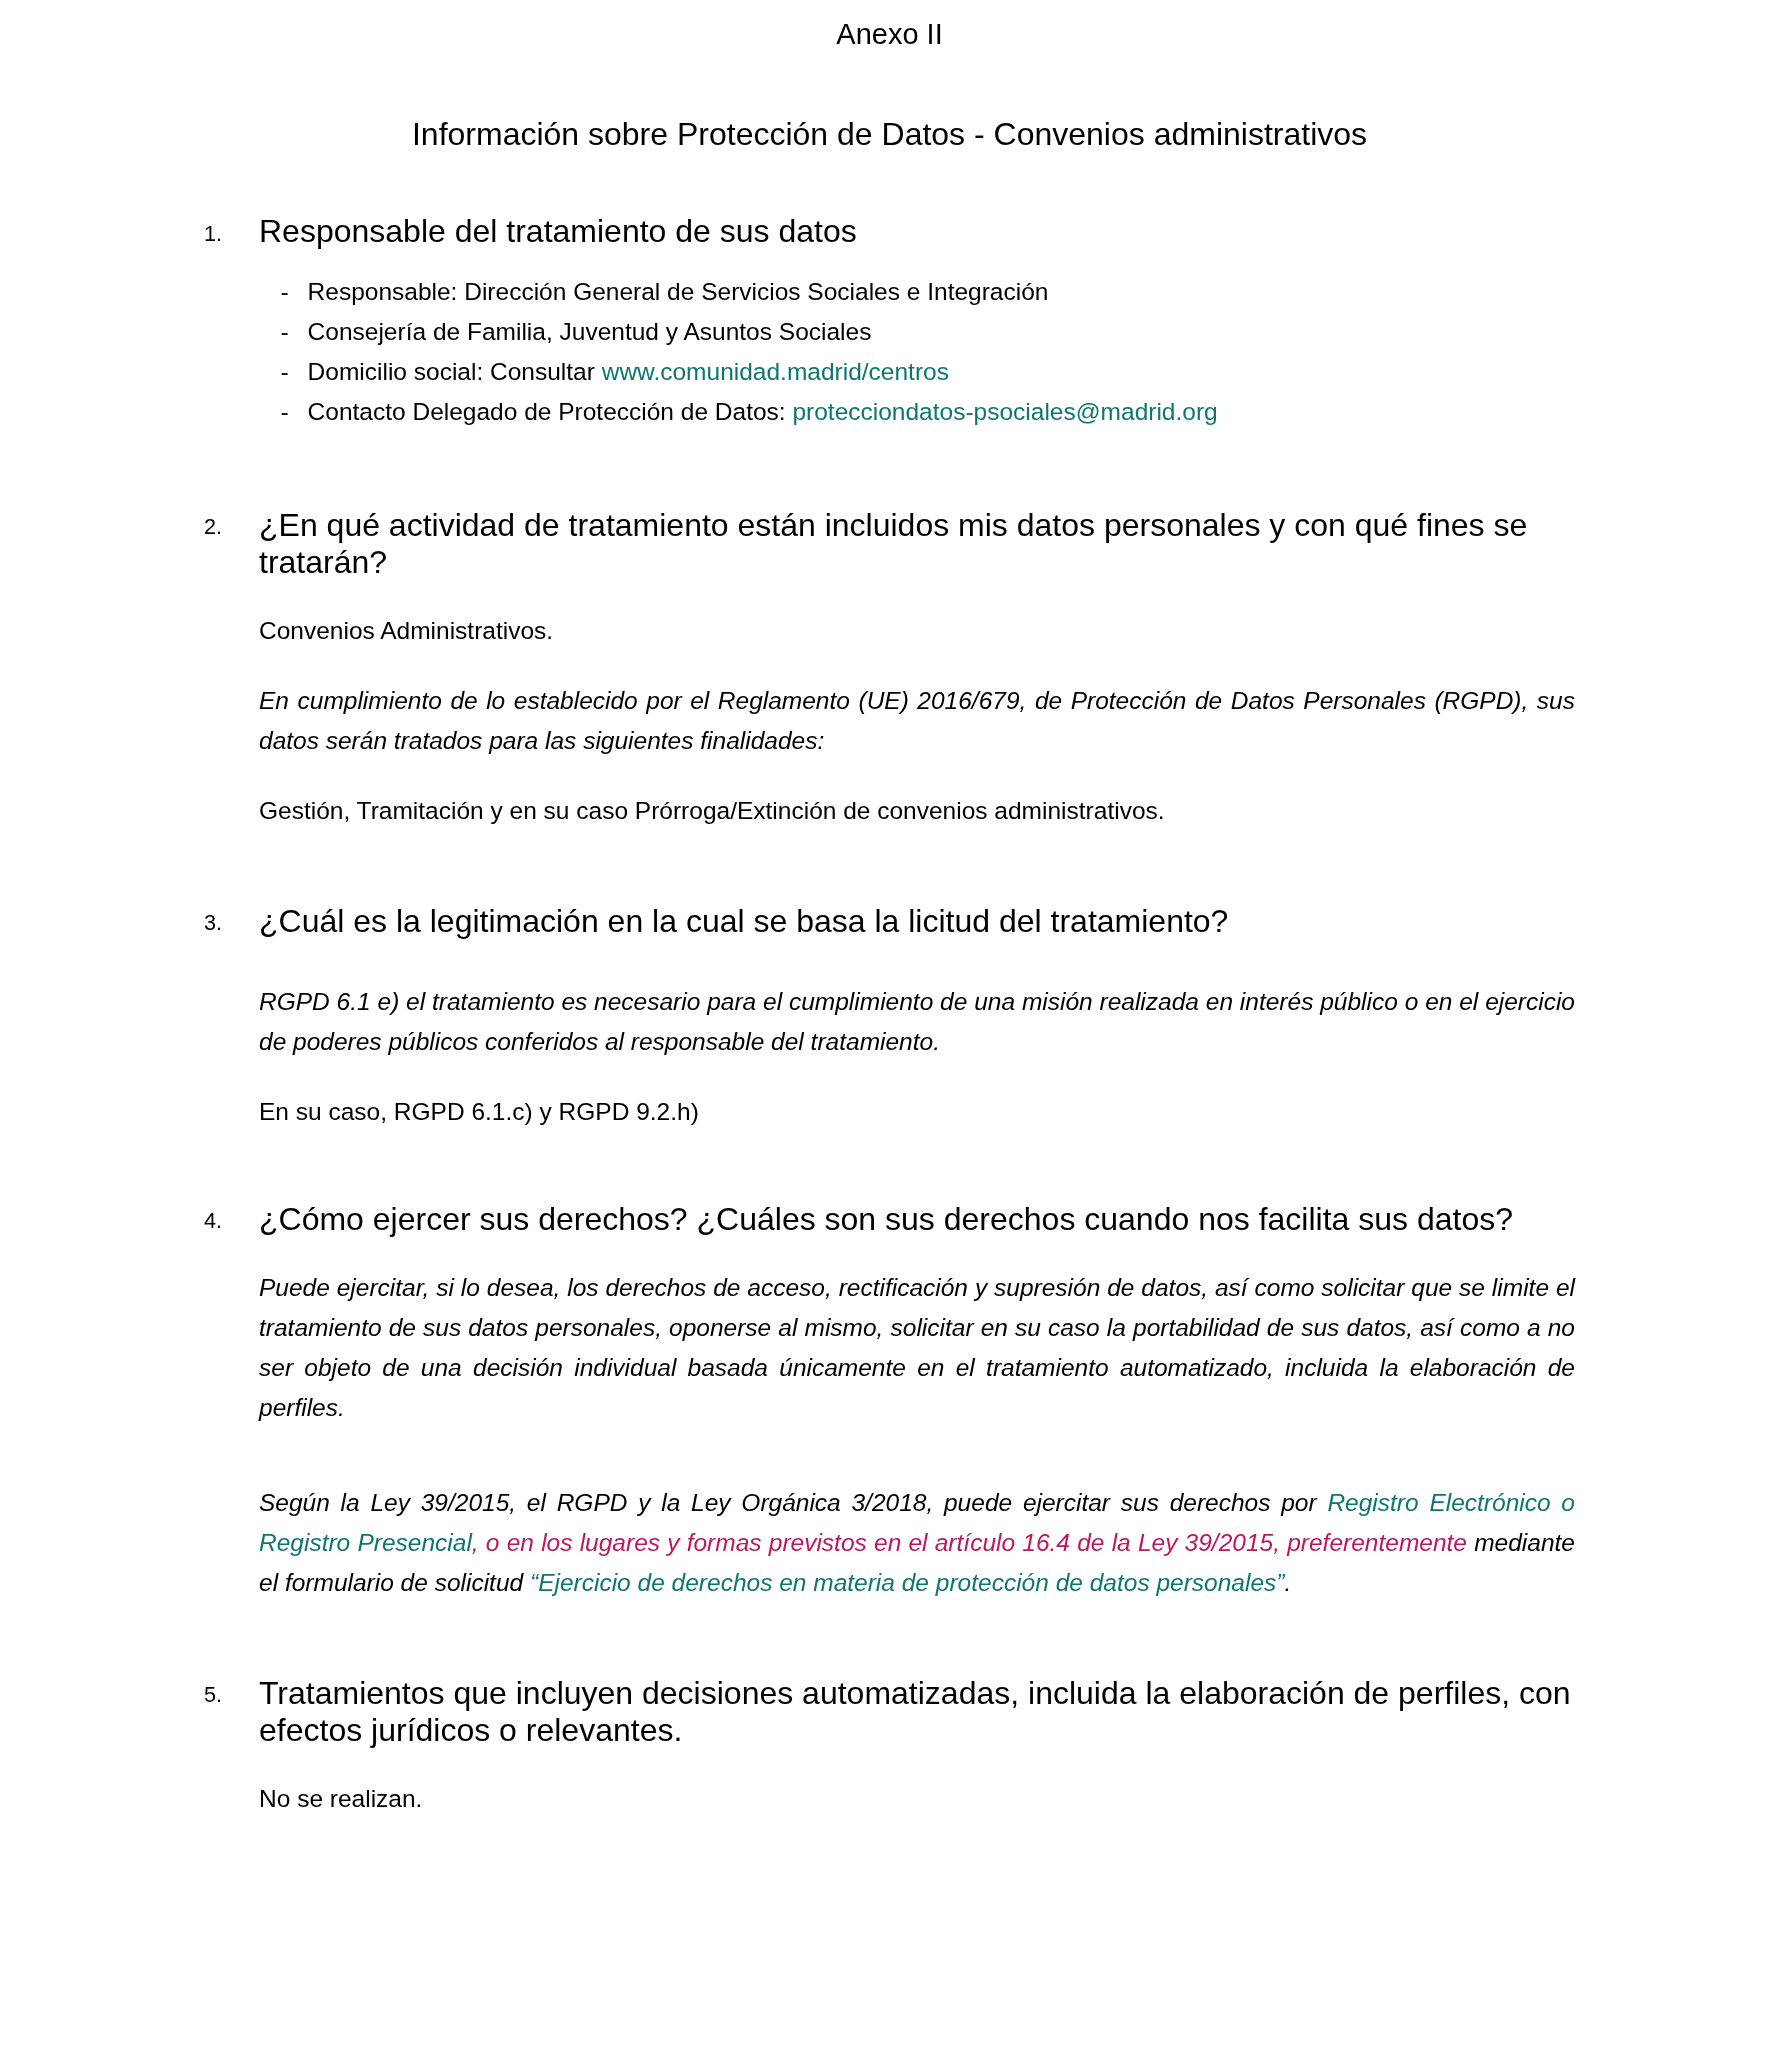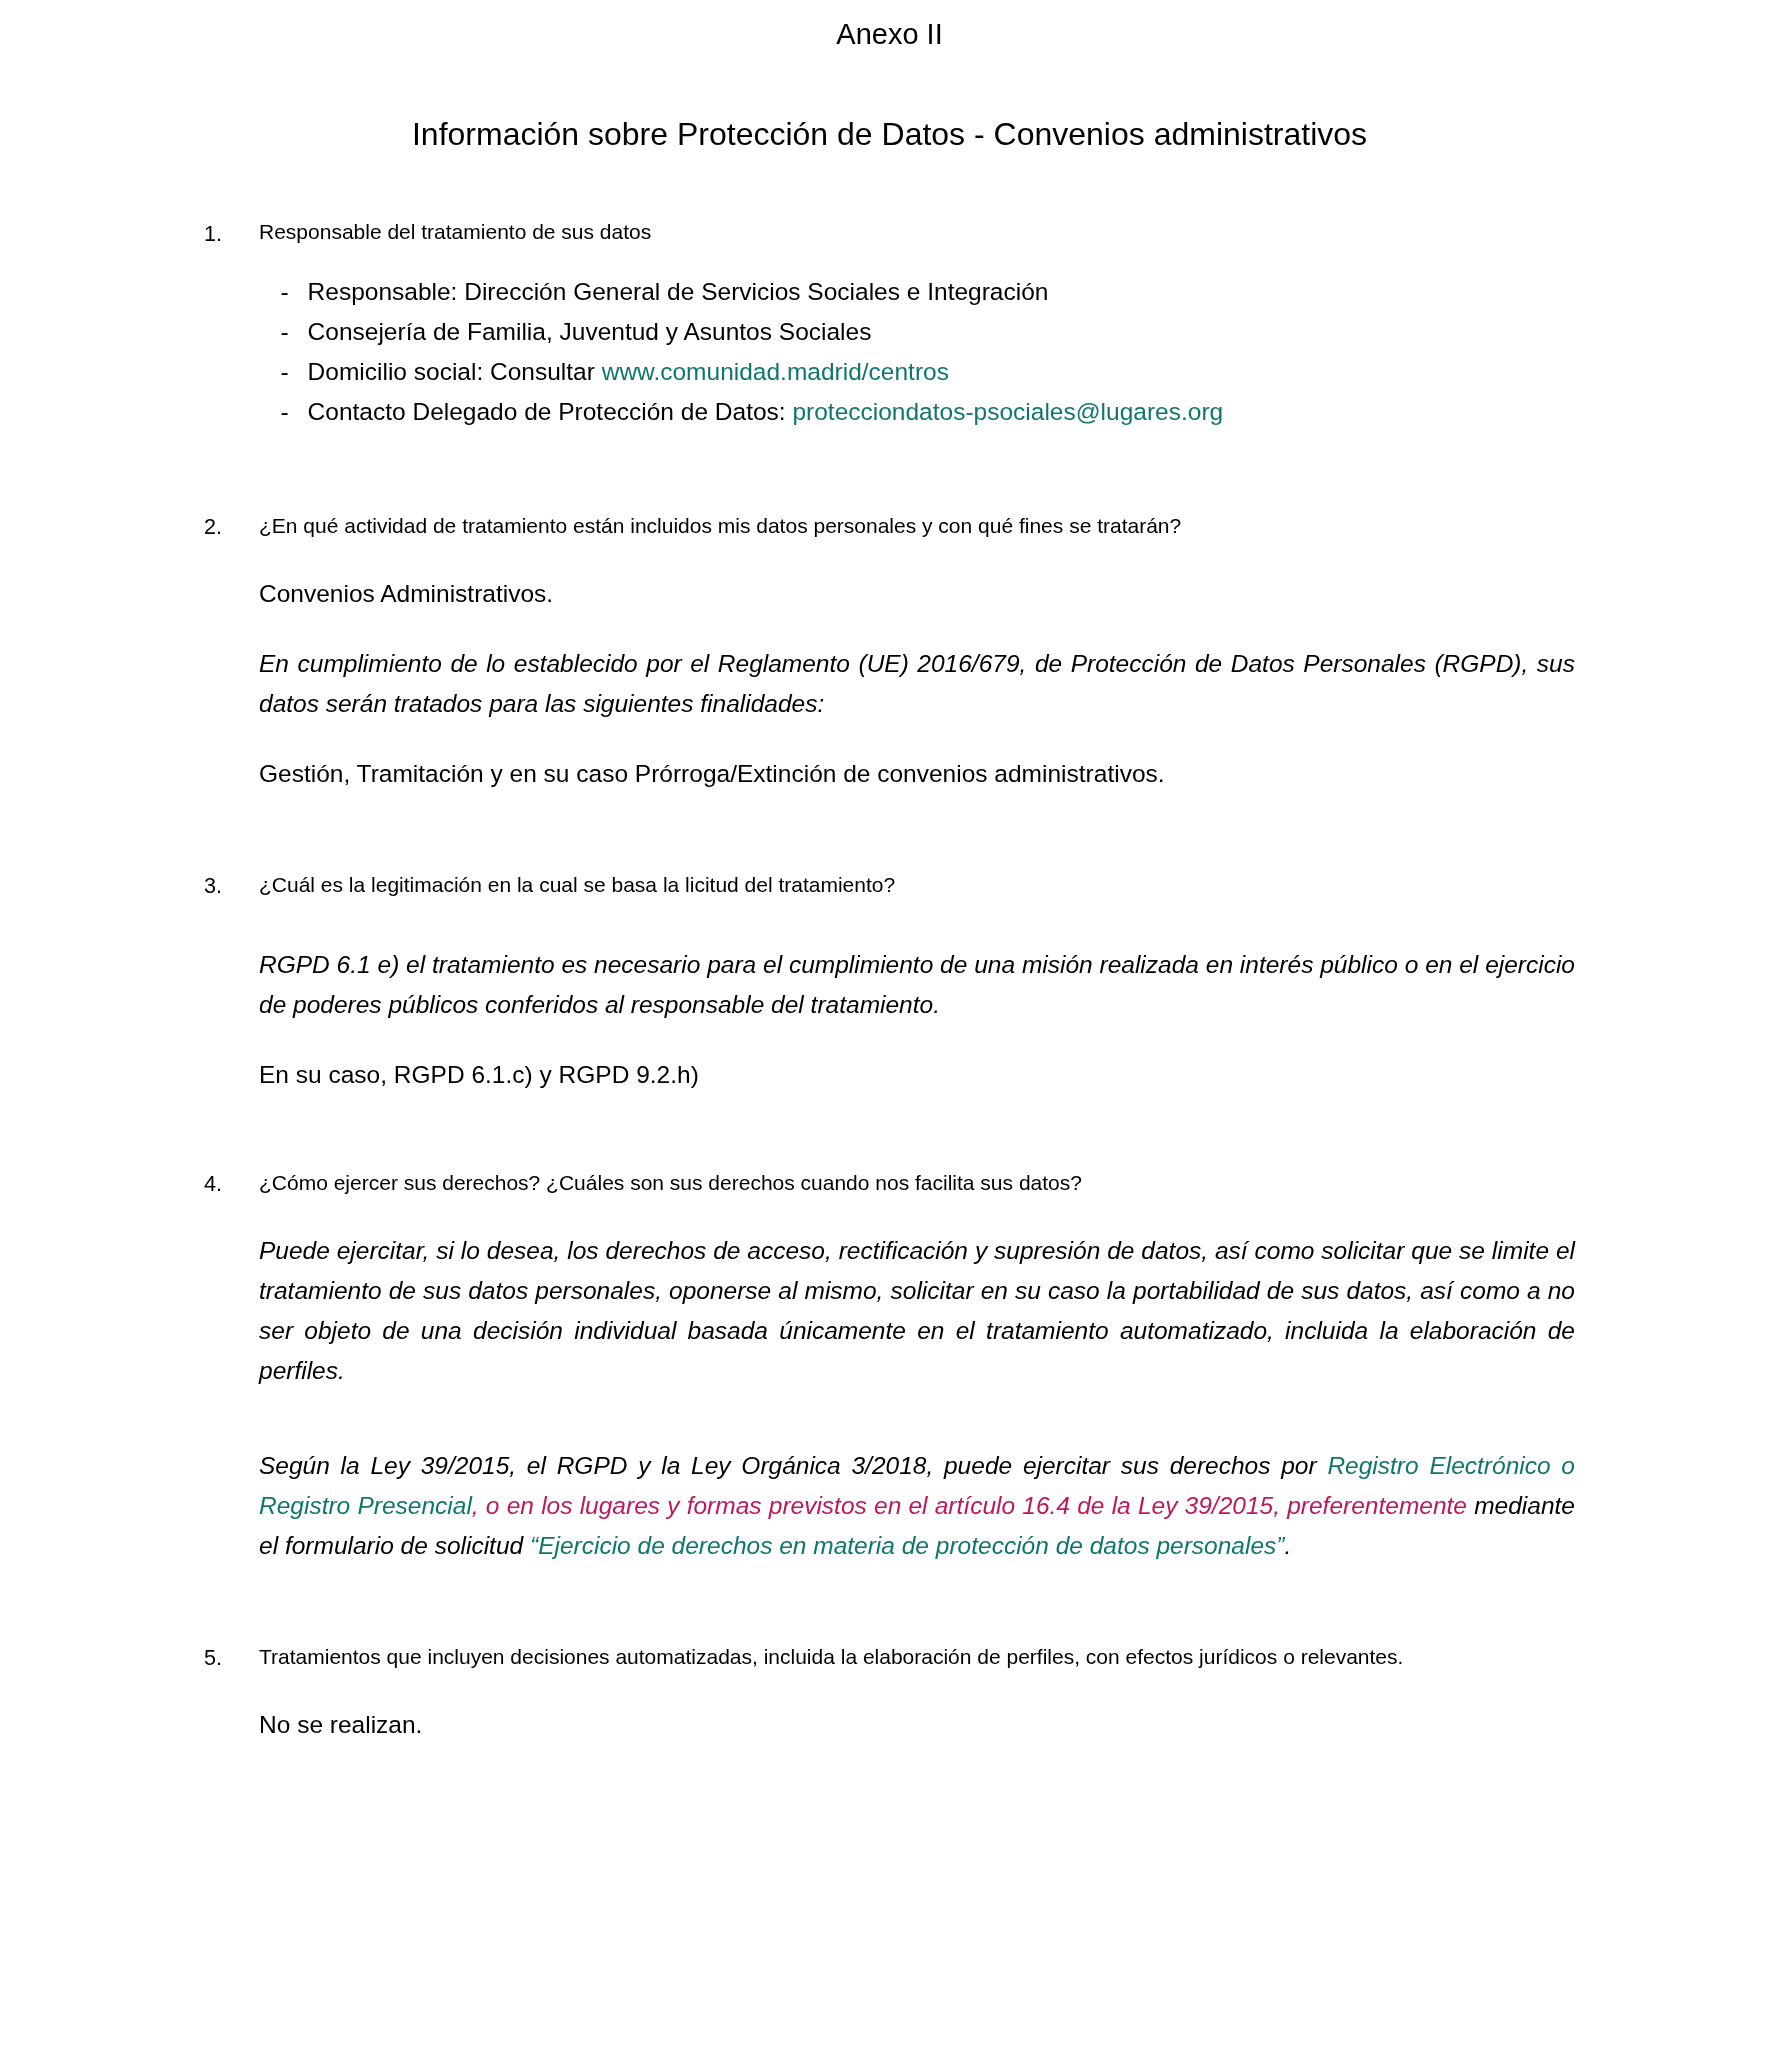--- a/index.html
+++ b/index.html
@@ -49,21 +49,21 @@
     font-size: 21.6px;
     line-height: 37px;
     padding-top: 1.4px;
   }
   .content {
     flex: 1 1 auto;
     font-size: 24.5px;
     line-height: 37px;
   }
   .heading {
-    font-size: 21px;
+    font-size: 32px;
     line-height: 37px;
   }
   .para {
     margin-top: 30px;
     line-height: 40px;
   }
   .para.gap-lg { margin-top: 42px; }
   .para.gap-xl { margin-top: 55px; }
   .justify { text-align: justify; font-style: italic; }
   .bullets { margin-top: 21.6px; }
@@ -106,21 +106,21 @@
         <div class="bullet">
             <span class="dash">-</span>
             <span>Consejería de Familia, Juventud y Asuntos Sociales</span>
           </div>
         <div class="bullet">
             <span class="dash">-</span>
             <span><span>Domicilio social: Consultar </span><a class="link">www.comunidad.madrid/centros</a></span>
           </div>
         <div class="bullet">
             <span class="dash">-</span>
-            <span><span>Contacto Delegado de Protección de Datos: </span><a class="link">protecciondatos-psociales@lugares.org</a></span>
+            <span><span>Contacto Delegado de Protección de Datos: </span><a class="link">protecciondatos-psociales@madrid.org</a></span>
           </div>
       </div>
     </div>
   </section>
 
   <section class="item item-s2">
     <div class="num">2.</div>
     <div class="content">
       <div class="heading">¿En qué actividad de tratamiento están incluidos mis datos personales y con qué fines se tratarán?</div>
       <div class="para">Convenios Administrativos.</div>

